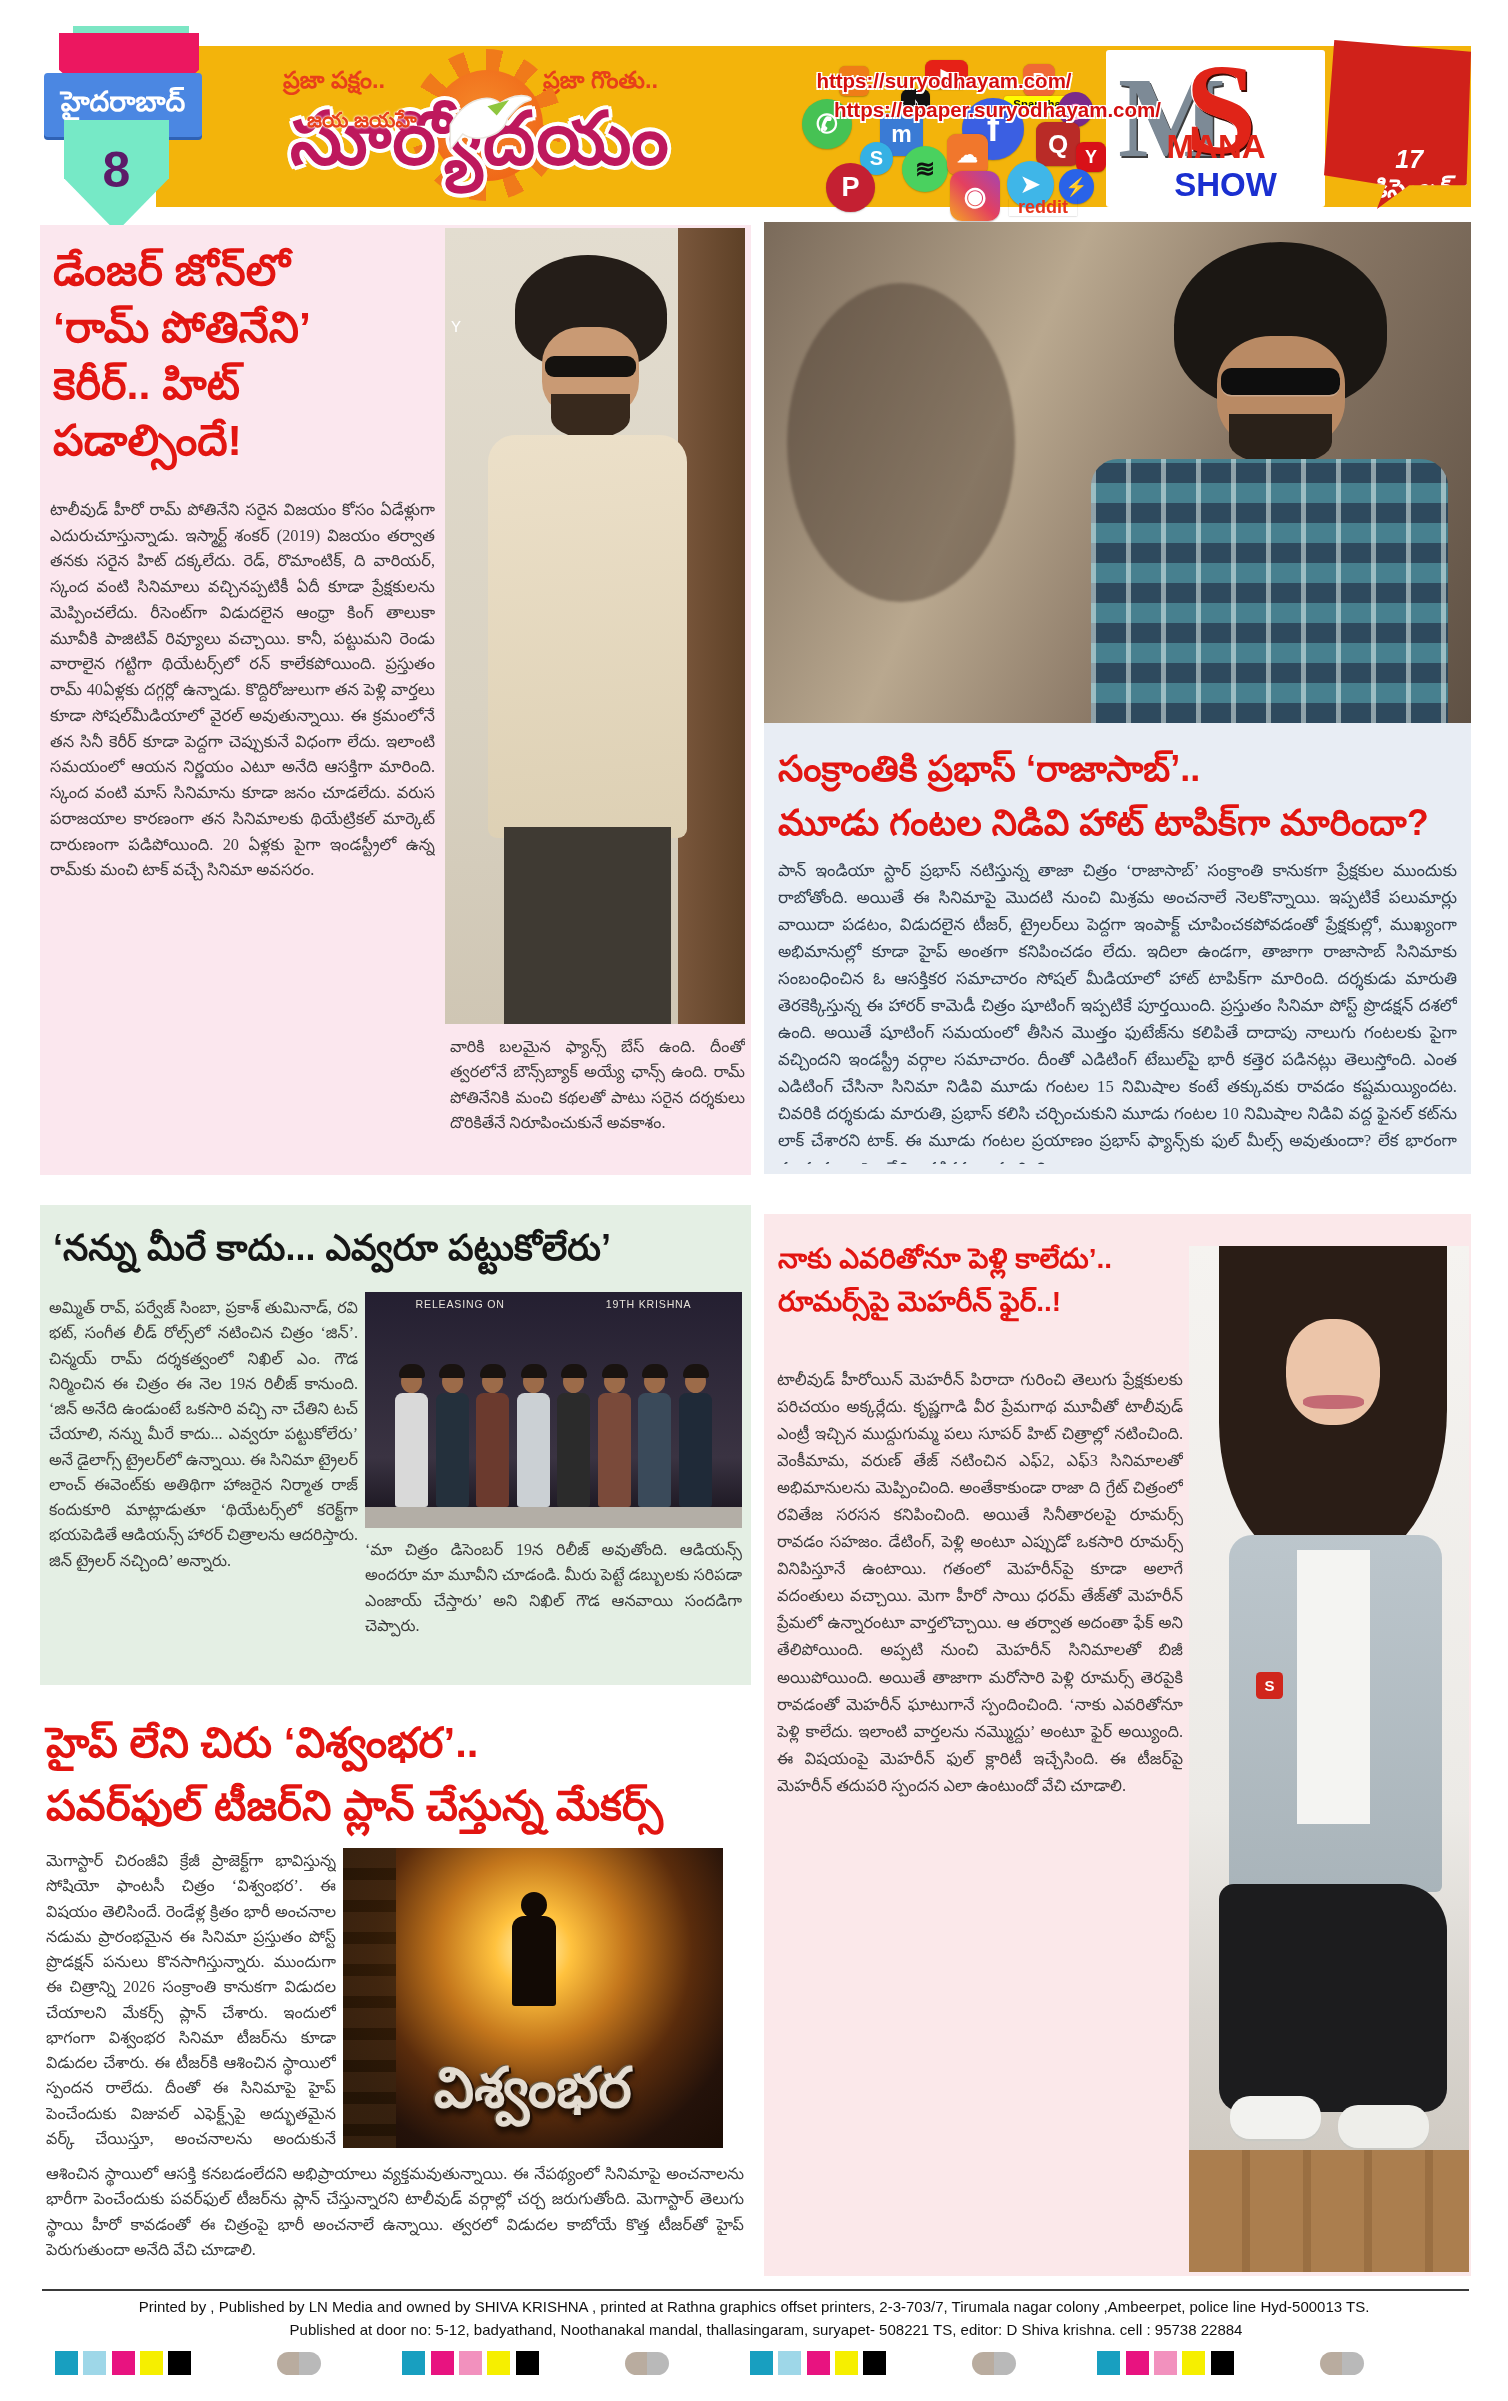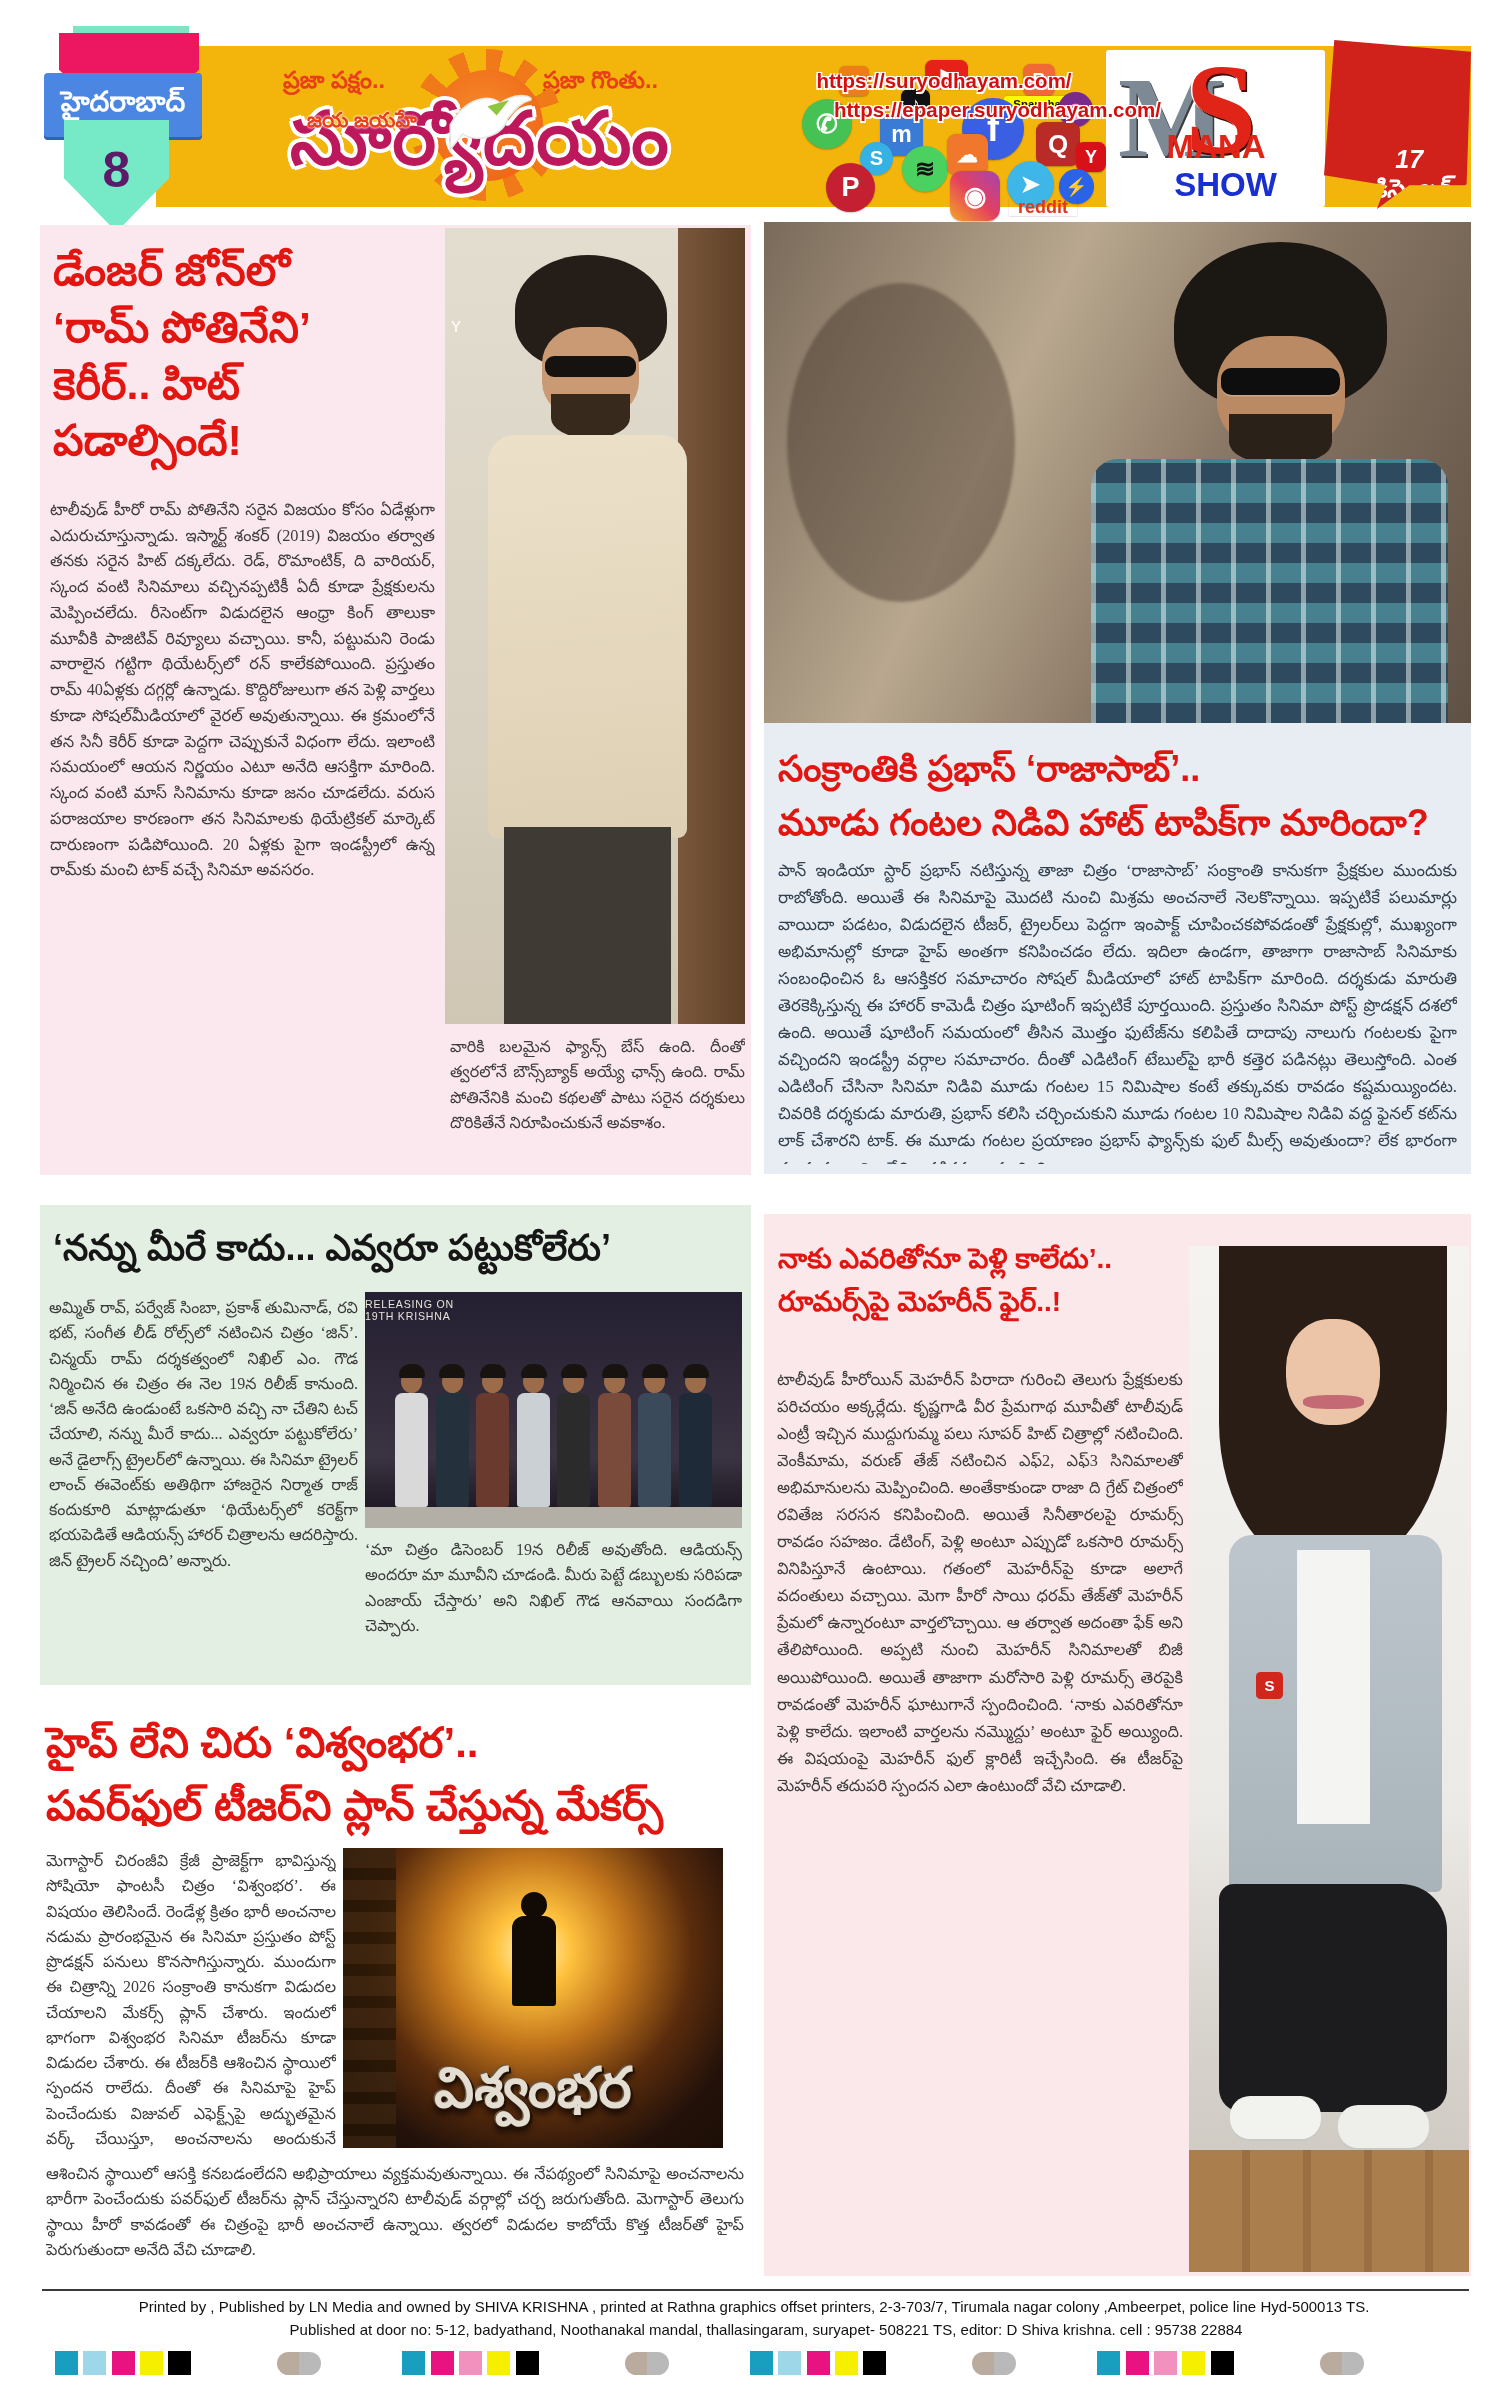--- a/index.html
+++ b/index.html
@@ -175,21 +175,21 @@
   </div>
   <div class="panel" id="prabhas-panel"></div>
   <div class="abs hl" style="left:778px;top:742px;width:669px;font-size:36px;line-height:1.5;">సంక్రాంతికి ప్రభాస్ ‘రాజాసాబ్’..
 మూడు గంటల నిడివి హాట్ టాపిక్‌గా మారిందా?</div>
   <div class="abs body-txt" style="left:778px;top:857px;width:679px;height:307px;font-size:16.7px;line-height:1.62;color:#33404e;overflow:hidden;">పాన్ ఇండియా స్టార్ ప్రభాస్ నటిస్తున్న తాజా చిత్రం ‘రాజాసాబ్’ సంక్రాంతి కానుకగా ప్రేక్షకుల ముందుకు రాబోతోంది. అయితే ఈ సినిమాపై మొదటి నుంచి మిశ్రమ అంచనాలే నెలకొన్నాయి. ఇప్పటికే పలుమార్లు వాయిదా పడటం, విడుదలైన టీజర్, ట్రైలర్‌లు పెద్దగా ఇంపాక్ట్ చూపించకపోవడంతో ప్రేక్షకుల్లో, ముఖ్యంగా అభిమానుల్లో కూడా హైప్ అంతగా కనిపించడం లేదు. ఇదిలా ఉండగా, తాజాగా రాజాసాబ్ సినిమాకు సంబంధించిన ఓ ఆసక్తికర సమాచారం సోషల్ మీడియాలో హాట్ టాపిక్‌గా మారింది. దర్శకుడు మారుతి తెరకెక్కిస్తున్న ఈ హారర్ కామెడీ చిత్రం షూటింగ్ ఇప్పటికే పూర్తయింది. ప్రస్తుతం సినిమా పోస్ట్ ప్రొడక్షన్ దశలో ఉంది. అయితే షూటింగ్ సమయంలో తీసిన మొత్తం ఫుటేజ్‌ను కలిపితే దాదాపు నాలుగు గంటలకు పైగా వచ్చిందని ఇండస్ట్రీ వర్గాల సమాచారం. దీంతో ఎడిటింగ్ టేబుల్‌పై భారీ కత్తెర పడినట్లు తెలుస్తోంది. ఎంత ఎడిటింగ్ చేసినా సినిమా నిడివి మూడు గంటల 15 నిమిషాల కంటే తక్కువకు రావడం కష్టమయ్యిందట. చివరికి దర్శకుడు మారుతి, ప్రభాస్ కలిసి చర్చించుకుని మూడు గంటల 10 నిమిషాల నిడివి వద్ద ఫైనల్ కట్‌ను లాక్ చేశారని టాక్. ఈ మూడు గంటల ప్రయాణం ప్రభాస్ ఫ్యాన్స్‌కు ఫుల్ మీల్స్ అవుతుందా? లేక భారంగా మారుతుందా? అనేది ఆసక్తికరంగా మారింది.</div>
 
   <div class="panel" id="jin-panel"></div>
   <div class="abs" style="left:53px;top:1227px;width:684px;font-size:36px;font-weight:800;color:#161616;font-family:'Liberation Sans',sans-serif;">‘నన్ను మీరే కాదు... ఎవ్వరూ పట్టుకోలేరు’</div>
   <div class="abs body-txt" style="left:49px;top:1295px;width:309px;height:380px;font-size:16px;overflow:hidden;">అమ్మిత్ రావ్, పర్వేజ్ సింబా, ప్రకాశ్ తుమినాడ్, రవి భట్, సంగీత లీడ్ రోల్స్‌లో నటించిన చిత్రం ‘జిన్’. చిన్మయ్ రామ్ దర్శకత్వంలో నిఖిల్ ఎం. గౌడ నిర్మించిన ఈ చిత్రం ఈ నెల 19న రిలీజ్ కానుంది. ‘జిన్ అనేది ఉండుంటే ఒకసారి వచ్చి నా చేతిని టచ్ చేయాలి, నన్ను మీరే కాదు... ఎవ్వరూ పట్టుకోలేరు’ అనే డైలాగ్స్ ట్రైలర్‌లో ఉన్నాయి. ఈ సినిమా ట్రైలర్ లాంచ్ ఈవెంట్‌కు అతిథిగా హాజరైన నిర్మాత రాజ్ కందుకూరి మాట్లాడుతూ ‘థియేటర్స్‌లో కరెక్ట్‌గా భయపెడితే ఆడియన్స్ హారర్ చిత్రాలను ఆదరిస్తారు. జిన్ ట్రైలర్ నచ్చింది’ అన్నారు.</div>
   <div class="photo" id="group-photo">
-    <div class="abs" style="left:0;top:6px;width:100%;display:flex;justify-content:space-around;color:#e8e4da;font-family:'Liberation Sans',sans-serif;font-size:10.6px;letter-spacing:0.8px;flex-direction:column;">
+    <div class="abs" style="left:0;top:6px;width:100%;display:flex;justify-content:space-around;color:#e8e4da;font-family:'Liberation Sans',sans-serif;font-size:10.6px;letter-spacing:0.8px;">
       <span>RELEASING ON</span>
       <span>19TH KRISHNA</span>
     </div>
     <div class="abs" style="left:0;bottom:0;width:100%;height:21px;background:#b3aea6;"></div>
     <div class="fig-row">
         <div class="figure" style="--shirt: #d9d9d9;"></div>
         <div class="figure" style="--shirt: #24303c;"></div>
         <div class="figure" style="--shirt: #6b3a2e;"></div>
         <div class="figure" style="--shirt: #cbd0d4;"></div>
         <div class="figure" style="--shirt: #2b2b2b;"></div>

